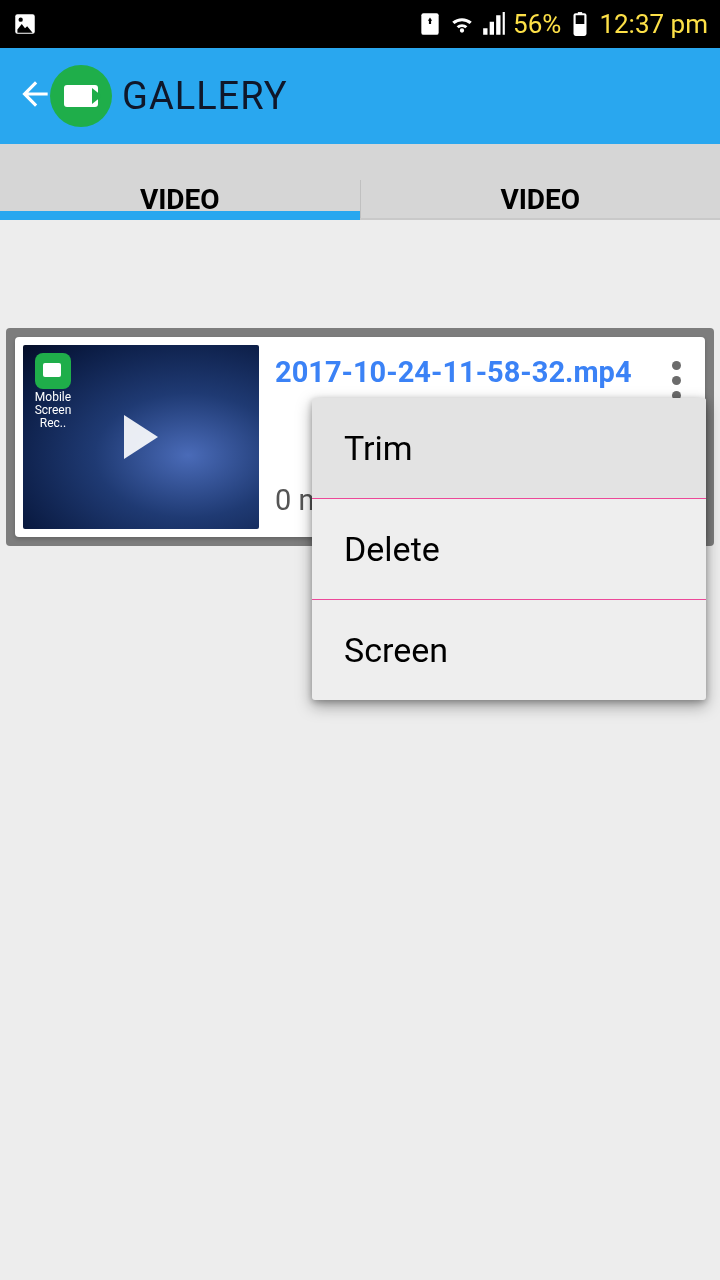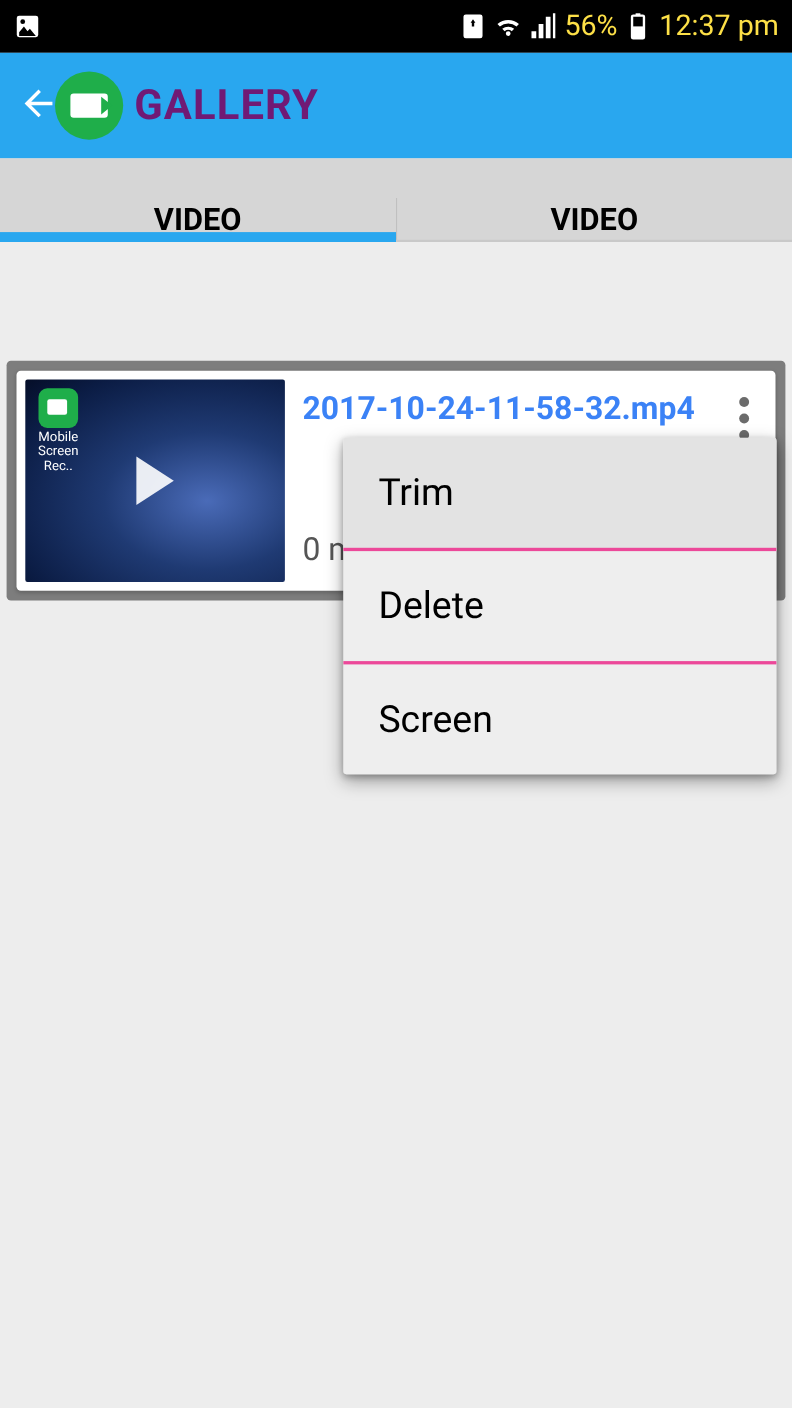--- a/index.html
+++ b/index.html
@@ -10,21 +10,21 @@
   .status-left { display: flex; align-items: center; gap: 8px; }
   .status-right { display: flex; align-items: center; gap: 6px; }
   .status-right span { font-size: 26px; }
 
   
   .app-bar { height: 96px; background: #29a7ef; display: flex; align-items: center; padding: 0 8px; }
   .back-btn { color: #fff; padding: 8px; }
   .app-logo { width: 62px; height: 62px; background: #1fae4a; border-radius: 50%; display: flex; align-items: center; justify-content: center; margin-left: -12px; margin-right: 10px; position: relative; }
   .app-logo::before { content: ""; position: absolute; width: 34px; height: 22px; background: #fff; border-radius: 3px; }
   .app-logo::after { content: ""; position: absolute; right: 10px; width: 0; height: 0; border-top: 8px solid transparent; border-bottom: 8px solid transparent; border-left: 10px solid #1fae4a; }
-  .app-title { font-size: 38px; font-weight: 700; color: #701a75; letter-spacing: 1px; }
+  .app-title { font-size: 38px; font-weight: 400; color: #0f172a; letter-spacing: 1px; }
 
   
   .tabs { height: 76px; background: #d6d6d6; display: flex; border-bottom: 2px solid #c9c9c9; }
   .tab { flex: 1; display: flex; align-items: center; justify-content: center; font-size: 28px; font-weight: bold; color: #000; position: relative; margin-top: 36px; }
   .tab.active::after { content: ""; position: absolute; bottom: -2px; left: 0; right: 0; height: 9px; background: #29a7ef; }
   .tab + .tab { border-left: 1px solid #c0c0c0; }
 
   
   .content { padding: 108px 6px 0 6px; }
   .card-wrap { background:#7d7d7d; padding:9px; border-radius:4px; }
@@ -39,21 +39,21 @@
 
   .info { flex: 1; padding-left: 16px; display: flex; flex-direction: column; justify-content: space-between; padding-top: 10px; padding-bottom: 12px; overflow:hidden; }
   .filename { font-size: 29px; color: #3b82f6; font-weight: bold; }
   .meta { font-size: 29px; color: #555; }
 
   .more-btn { position: absolute; right: 18px; top: 18px; display: flex; flex-direction: column; gap: 6px; padding: 6px; }
   .more-btn span { width: 9px; height: 9px; background: #6b6b6b; border-radius: 50%; }
 
   
   .popup { position: absolute; top: 398px; left: 312px; width: 394px; background: #eeeeee; border-radius: 3px; box-shadow: 0 6px 16px rgba(0,0,0,.35), 0 2px 6px rgba(0,0,0,.25); overflow: hidden; z-index: 10; }
-  .popup-item { padding: 30px 32px; font-size: 34px; color: #000; border-bottom: 3px solid #ec4899; }
+  .popup-item { padding: 30px 32px; font-size: 34px; color: #000; border-bottom: 1px solid #ec4899; }
   .popup-item:first-child { background:#e3e3e3; }
   .popup-item:last-child { border-bottom: none; }
 
   
   svg.ic { width: 26px; height: 26px; fill: #fff; }
 </style>
 </head>
 <body>
 
 <div class="status-bar">

